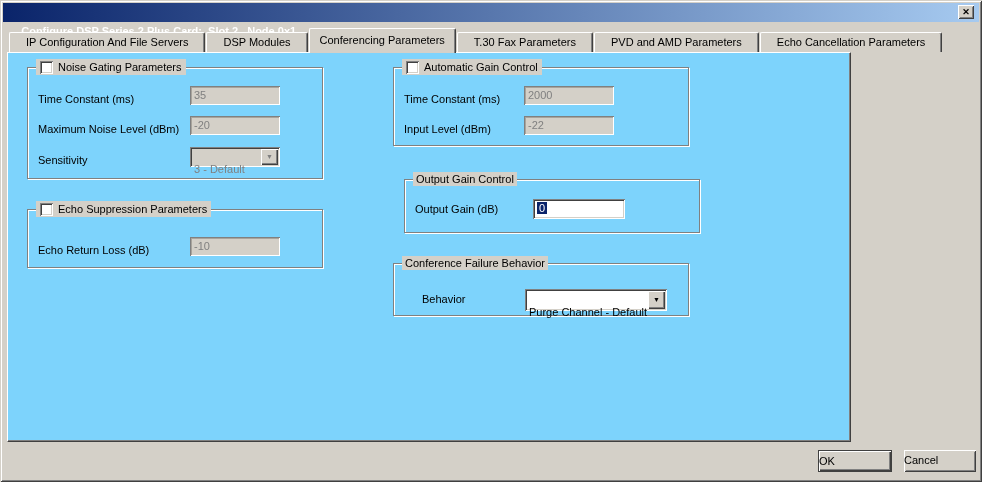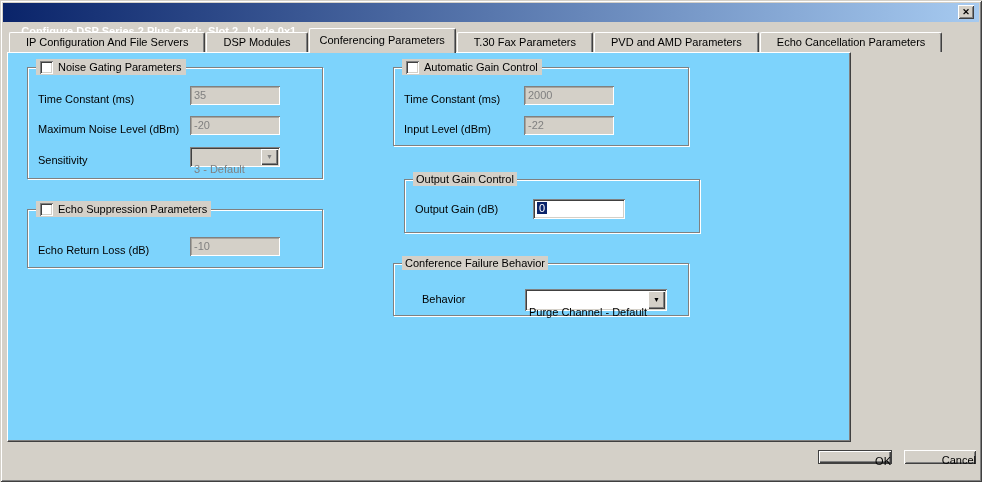--- a/index.html
+++ b/index.html
@@ -99,22 +99,22 @@
   .combo-btn {
     position: absolute; right: 2px; top: 2px; bottom: 2px; width: 17px;
     background: #d4d0c8;
     box-shadow: inset 1px 1px 0 #ffffff, inset -1px -1px 0 #404040,
                 inset -2px -2px 0 #808080;
     display: flex; align-items: center; justify-content: center;
     font-size: 7px; color: #000; cursor: default;
   }
   .combo.disabled .combo-btn { color: #808080; }
   .btn {
-    position: absolute; width: 74px; height: 14px;
-    background: #d4d0c8; text-align: right; line-height: 20px;
+    position: absolute; width: 74px; height: 22px;
+    background: #d4d0c8; text-align: left; line-height: 20px;
     box-shadow: inset 1px 1px 0 #ffffff, inset -1px -1px 0 #404040,
                 inset 2px 2px 0 #d4d0c8, inset -2px -2px 0 #808080;
     cursor: default;
   }
   .btn.default {
     border: 1px solid #404040;
     box-shadow: inset 1px 1px 0 #ffffff, inset -1px -1px 0 #404040,
                 inset -2px -2px 0 #808080;
   }
 </style>

